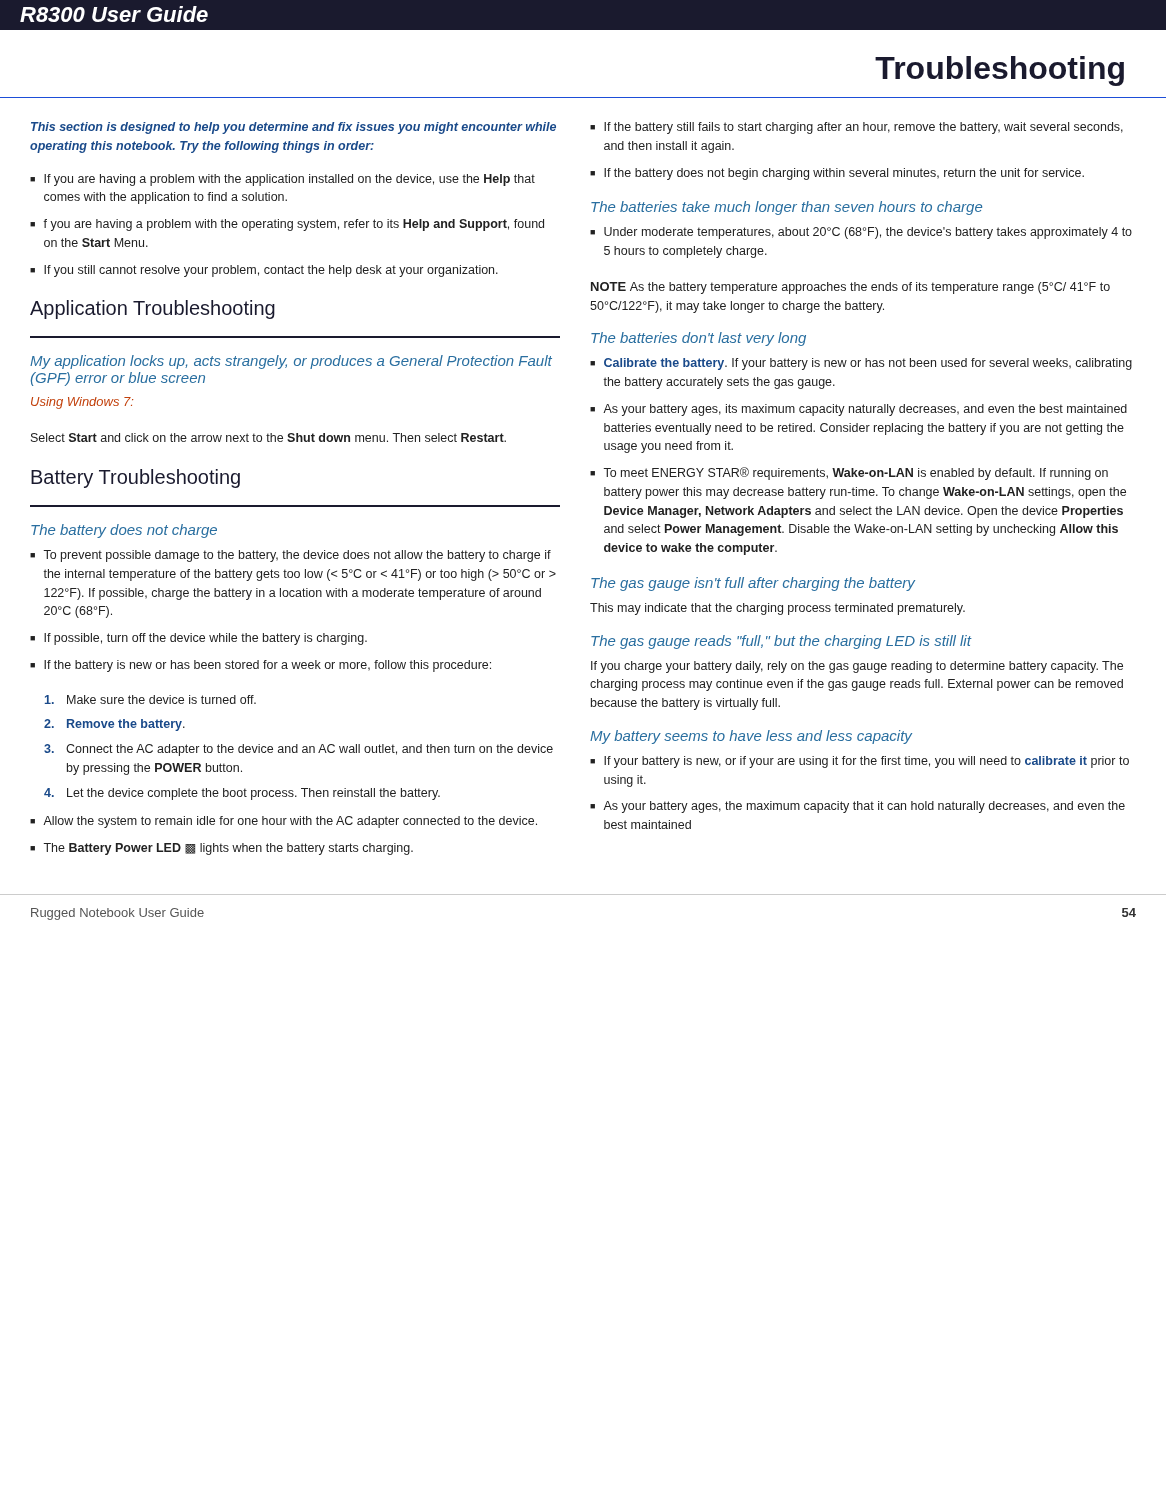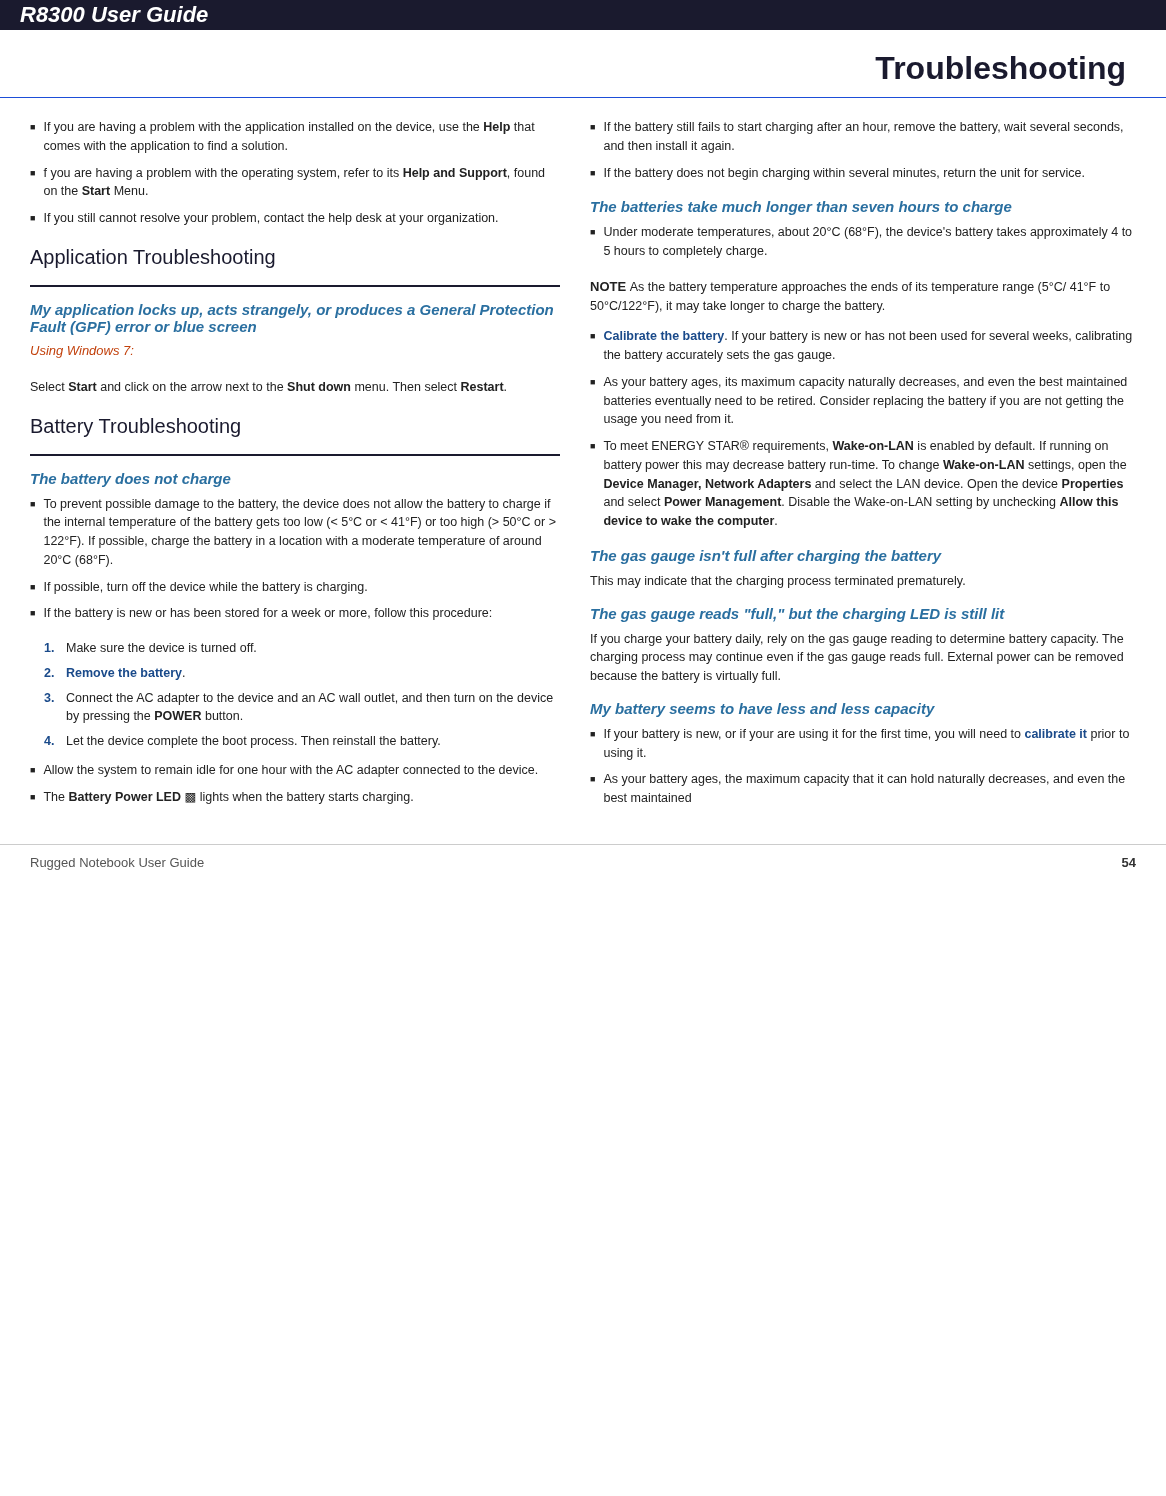--- a/index.html
+++ b/index.html
@@ -87,21 +87,21 @@
       margin: 18px 0 10px 0;
       border-bottom: 2px solid #1a1a2e;
       padding-bottom: 16px;
     }
     
     .subsection-heading {
       font-size: 15px;
       font-style: italic;
       color: #2a6fa0;
       margin: 14px 0 8px 0;
-      font-weight: bold;
+      font-weight: normal;
     }
     
     .sub-label {
       font-style: italic;
       color: #c2410c;
       font-size: 13px;
       margin-bottom: 20px;
     }
     
     p.body-para {
@@ -167,20 +167,21 @@
 </div>
 
 <div class="page-title-area">
   <span class="page-title">Troubleshooting</span>
 </div>
 
 <div class="content">
 
   <div class="left-col">
 
+    <div class="intro-text">This section is designed to help you determine and fix issues you might encounter while operating this notebook. Try the following things in order:</div>
 
     <ul class="bullet-list">
       <li>
           <span>If you are having a problem with the application installed on the device, use the <b>Help</b> that comes with the application to find a solution.</span>
         </li>
       <li>
           <span>f you are having a problem with the operating system, refer to its <b>Help and Support</b>, found on the <b>Start</b> Menu.</span>
         </li>
       <li>
           <span>If you still cannot resolve your problem, contact the help desk at your organization.</span>
@@ -258,20 +259,21 @@
       <li>
           <span>Under moderate temperatures, about 20°C (68°F), the device's battery takes approximately 4 to 5 hours to completely charge.</span>
         </li>
     </ul>
 
     <div class="note-block">
       <span class="note-label">NOTE </span>
       <span>As the battery temperature approaches the ends of its temperature range (5°C/ 41°F to 50°C/122°F), it may take longer to charge the battery.</span>
     </div>
 
+    <div class="subsection-heading">The batteries don't last very long</div>
 
     <ul class="bullet-list">
       <li>
           <span><span class="bold-blue">Calibrate the battery</span>. If your battery is new or has not been used for several weeks, calibrating the battery accurately sets the gas gauge.</span>
         </li>
       <li>
           <span>As your battery ages, its maximum capacity naturally decreases, and even the best maintained batteries eventually need to be retired. Consider replacing the battery if you are not getting the usage you need from it.</span>
         </li>
       <li>
           <span>To meet ENERGY STAR® requirements, <b>Wake-on-LAN</b> is enabled by default. If running on battery power this may decrease battery run-time. To change <b>Wake-on-LAN</b> settings, open the <b>Device Manager, Network Adapters</b> and select the LAN device. Open the device <b>Properties</b> and select <b>Power Management</b>. Disable the Wake-on-LAN setting by unchecking <b>Allow this device to wake the computer</b>.</span>

